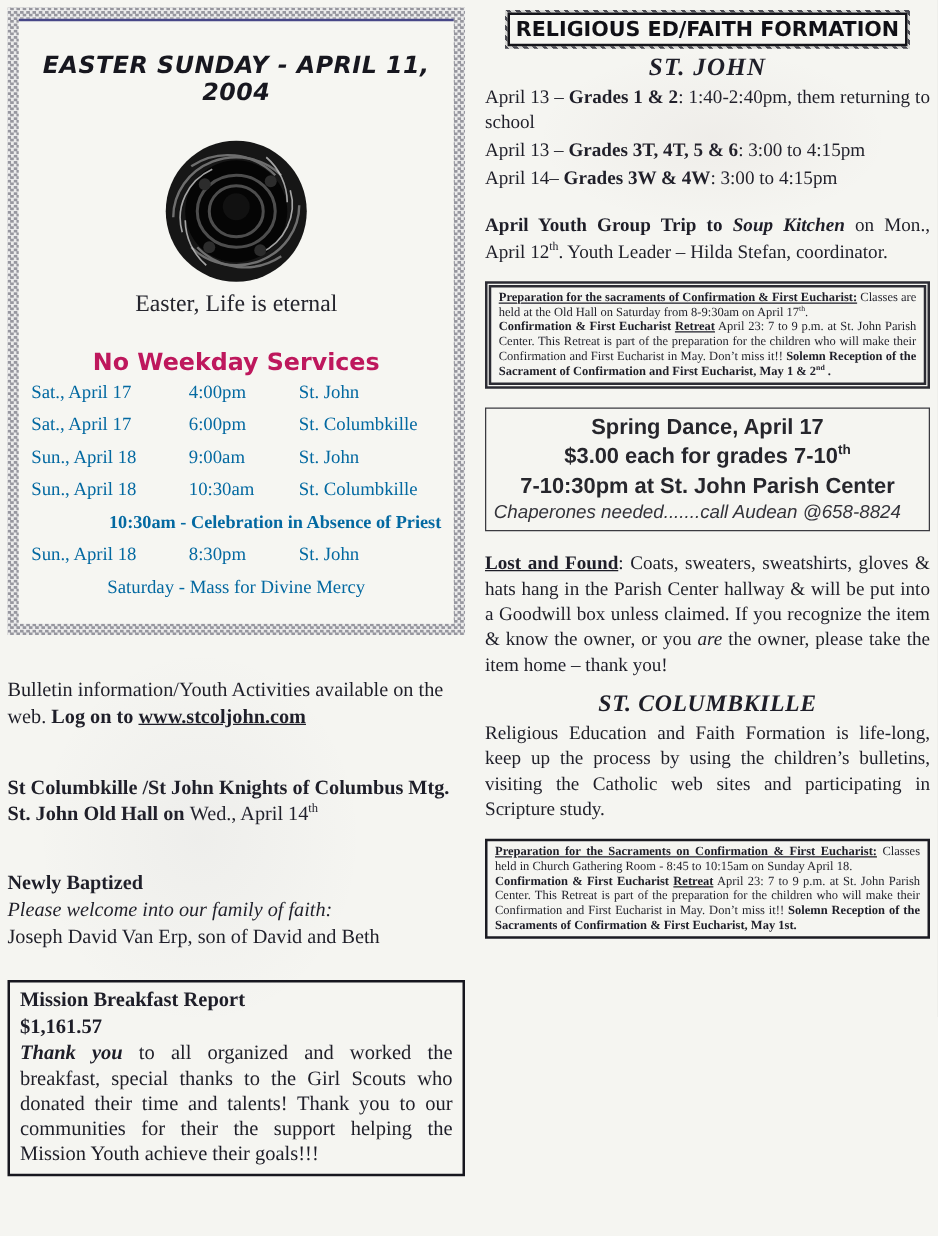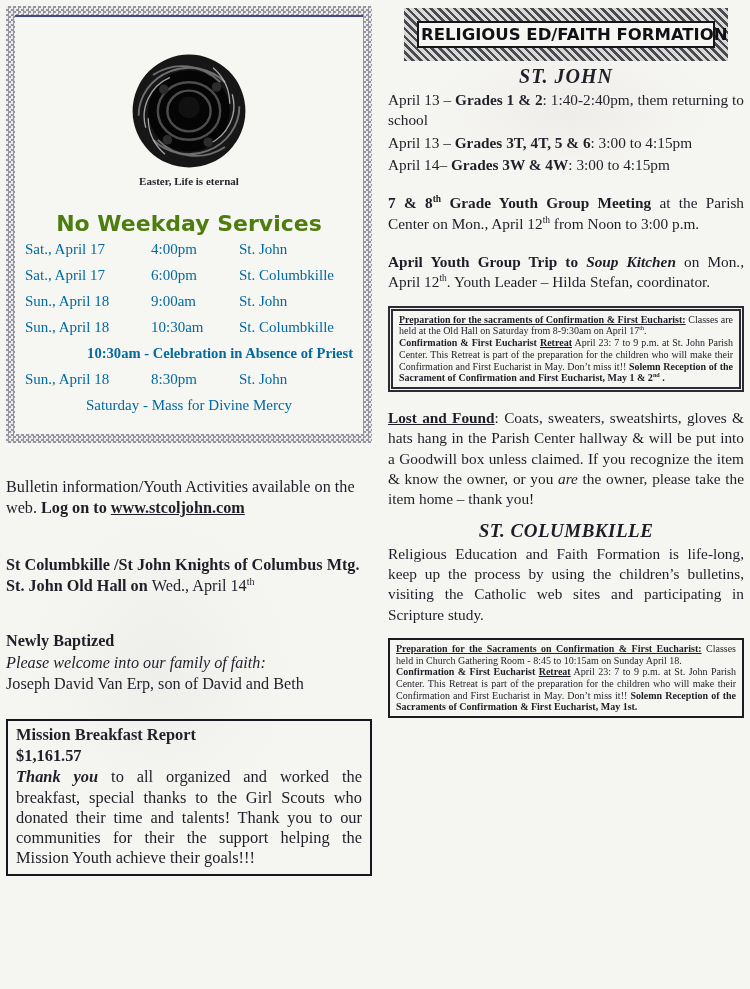--- a/index.html
+++ b/index.html
@@ -27,39 +27,39 @@
   }
   .easter-inner{
     background:#f6f6f2;border-top:2px solid #474787;
     text-align:center;padding:10px 6px 16px;min-height:412px;box-sizing:border-box;
   }
   .easter-title{
     font-family:"DejaVu Sans",sans-serif;font-style:italic;font-weight:bold;
     font-size:19px;letter-spacing:.4px;margin-top:14px;color:#17171f;
   }
   .emblem{width:120px;height:120px;margin:24px auto 4px;display:block;}
-  .emblem-caption{font-size:11px;font-weight:bold;color:#26262e;}
+  .emblem-caption{font-size:19px;font-weight:normal;color:#26262e;}
   .no-services{
-    font-family:"DejaVu Sans",sans-serif;font-weight:bold;font-size:22px;margin-top:24px;color:#4d7c0f;
+    font-family:"DejaVu Sans",sans-serif;font-weight:bold;font-size:19px;margin-top:24px;color:#be185d;
   }
   .schedule{font-family:Liberation Serif, serif;font-size:15px;text-align:left;padding:0 4px;color:#0369a1;}
   .srow{display:grid;grid-template-columns:126px 88px 1fr;line-height:26px;}
   .center-line{text-align:right;line-height:26px;font-weight:bold;font-size:14.6px;}
   .plain-center{text-align:center;line-height:26px;font-size:15px;}
 
   .web-note{margin-top:34px;font-size:16.2px;line-height:1.3;padding-right:6px;}
   .knights{margin-top:36px;font-size:16.2px;line-height:1.3;}
   .newly{margin-top:34px;font-size:16.2px;line-height:1.32;}
   .mission-box{margin-top:24px;border:2px solid #16161e;padding:4px 8px 6px;}
   .mission-title{font-weight:bold;text-align:left;font-size:16.4px;line-height:1.25;}
   .mission-body{text-align:justify;font-size:16.4px;line-height:1.23;margin-top:1px;}
 
   
   .hatch{
-    margin:2px 16px;padding:13px;
+    margin:2px 16px;padding:2px;
     background:repeating-linear-gradient(45deg,#4a4a52 0 2.5px,#d9d9d6 2.5px 5.5px);
   }
   .header-inner{
     background:#f6f6f2;border:2.5px solid #141419;
     font-family:"DejaVu Sans",sans-serif;font-weight:bold;font-size:16.5px;
     text-align:center;padding:2px 2px;color:#101016;white-space:nowrap;
   }
   .sj-heading{font-weight:bold;font-style:italic;font-size:20px;text-align:center;margin:4px 0 2px;letter-spacing:1px;}
   .rp{font-size:15.3px;line-height:1.33;text-align:justify;}
   .mt-sm{margin-top:2px;}
@@ -76,20 +76,21 @@
 <body>
 
 <div class="page">
   <div class="smudge s1"></div>
   <div class="smudge s2"></div>
 
   <div class="col-left">
 
     <div class="checker">
       <div class="easter-inner">
+        <div class="easter-title">EASTER SUNDAY - APRIL 11, 2004</div>
 
         <svg class="emblem" viewBox="0 0 100 100" aria-hidden="true">
           <circle cx="50" cy="50" r="47" fill="#161616"></circle>
           <circle cx="50" cy="50" r="34" fill="#050505"></circle>
           <g fill="none" stroke="#8d8d8d" stroke-width="1.6" opacity=".75">
             <path d="M8,54 a42,40 0 0 1 72,-28"></path>
             <path d="M92,46 a42,40 0 0 1 -72,28"></path>
             <path d="M20,20 a44,44 0 0 1 56,6"></path>
             <path d="M80,80 a44,44 0 0 1 -56,-6"></path>
           </g>
@@ -172,29 +173,34 @@
 
     <div class="hatch">
       <div class="header-inner">RELIGIOUS ED/FAITH FORMATION</div>
     </div>
 
     <div class="sj-heading">ST. JOHN</div>
     <div class="rp"><span>April 13 – </span><span class="b">Grades 1 &amp; 2</span><span>:   1:40-2:40pm, them returning to school</span></div>
     <div class="rp mt-sm"><span>April 13  – </span><span class="b">Grades 3T, 4T, 5 &amp; 6</span><span>:  3:00 to 4:15pm</span></div>
     <div class="rp mt-sm"><span>April 14– </span><span class="b">Grades 3W &amp; 4W</span><span>:  3:00 to 4:15pm</span></div>
 
-    <div class="rp mt-lg"><span class="b">7 &amp; 8</span><sup class="b">th</sup><span class="b"> Grade Youth Group Meeting</span><span> at the Parish Center on Mon., April 12</span><sup>th</sup><span> from Noon to 3:00 p.m.</span></div>
 
     <div class="rp mt-lg"><span class="b">April Youth Group Trip to </span><span class="b i">Soup Kitchen</span><span> on Mon., April 12</span><sup>th</sup><span>.  Youth Leader – Hilda Stefan, coordinator.</span></div>
 
     <div class="prep">
       <div><span class="b u">Preparation for the sacraments of Confirmation &amp; First Eucharist:</span><span>  Classes are held at the Old Hall on Saturday from 8-9:30am on April 17</span><sup>th</sup><span>.</span></div>
       <div><span class="b">Confirmation &amp; First Eucharist </span><span class="b u">Retreat</span><span> April 23: 7 to  9 p.m. at St. John Parish Center.  This Retreat is part of the preparation for the children who will make their Confirmation and First Eucharist in May.  Don’t miss it!! </span><span class="b">Solemn Reception of the Sacrament of Confirmation and First Eucharist, May 1 &amp; 2</span><sup class="b">nd</sup><span class="b"> .</span></div>
     </div>
 
+    <div class="spring">
+      <div class="spring-line">Spring Dance, April 17</div>
+      <div class="spring-line"><span>$3.00 each for grades 7-10</span><sup>th</sup></div>
+      <div class="spring-line">7-10:30pm at St. John Parish Center</div>
+      <div class="spring-note">Chaperones needed.......call Audean @658-8824</div>
+    </div>
 
     <div class="rp mt-md"><span class="b u">Lost and Found</span><span>:  Coats, sweaters, sweatshirts, gloves &amp; hats hang in the Parish Center hallway &amp; will be put into a Goodwill box unless claimed.  If you recognize the item &amp; know the owner, or you </span><span class="i">are</span><span> the owner, please take the item home – thank you!</span></div>
 
     <div class="sc-heading">ST. COLUMBKILLE</div>
     <div class="rp mt-sm">Religious Education and Faith Formation is life-long, keep up the process by using the children’s bulletins, visiting the Catholic web sites and participating in Scripture study.</div>
 
     <div class="prep solid">
       <div><span class="b u">Preparation for the Sacraments on Confirmation &amp; First Eucharist:</span><span> Classes held in Church Gathering Room - 8:45 to 10:15am on Sunday April 18.</span></div>
       <div><span class="b">Confirmation &amp; First Eucharist </span><span class="b u">Retreat</span><span> April 23: 7 to 9 p.m. at St. John Parish Center.  This Retreat is part of the preparation for the children who will make their Confirmation and First Eucharist in May.  Don’t miss it!! </span><span class="b">Solemn Reception of the Sacraments of Confirmation &amp; First  Eucharist, May 1st.</span></div>
     </div>

